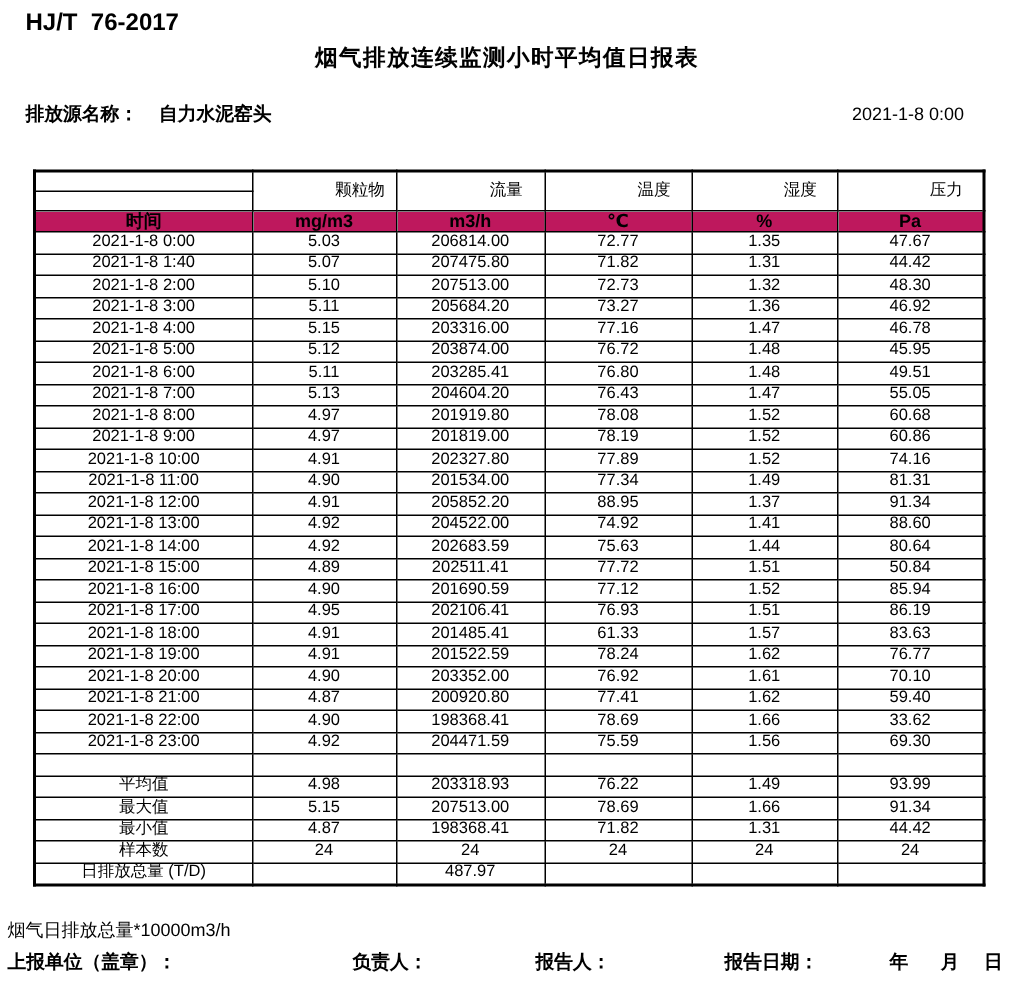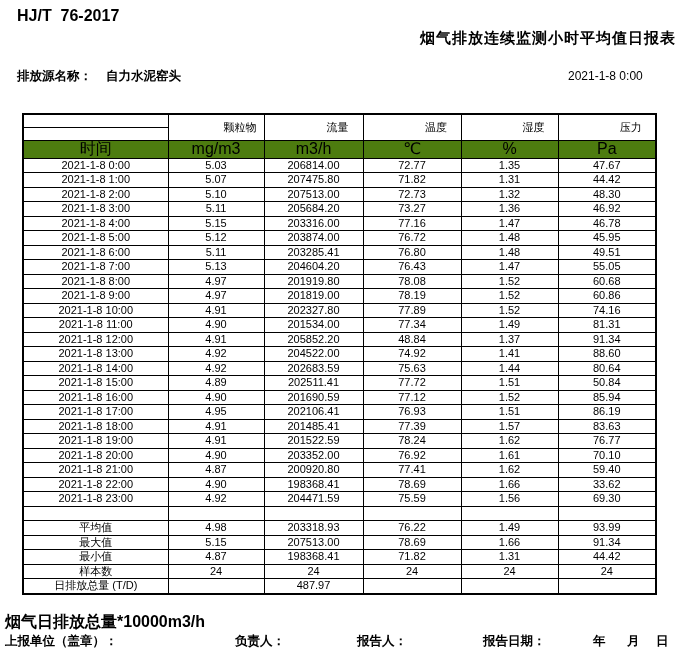--- a/index.html
+++ b/index.html
@@ -6,46 +6,46 @@
   body{
     width:676px;height:659px;position:relative;background:#ffffff;color:#000;
     font-family:"Liberation Sans","DejaVu Sans",sans-serif;
     -webkit-font-smoothing:none;
   }
   .doc-standard{
     position:absolute;left:17px;top:7px;
     font-size:16px;font-weight:bold;white-space:pre;
   }
   .doc-title{
-    position:absolute;left:0;right:0;top:29px;text-align:right;
+    position:absolute;left:0;right:0;top:29px;text-align:center;
     font-size:15px;font-weight:bold;letter-spacing:1px;
   }
   .source-line{position:absolute;left:17px;top:68px;font-size:12.5px;font-weight:bold;}
   .source-line .src-name{margin-left:14px;}
   .report-datetime{position:absolute;top:69px;left:568px;font-size:12px;font-weight:normal;}
 
   table.report{
     position:absolute;left:22px;top:113px;width:633px;
     border-collapse:collapse;table-layout:fixed;
     border:2px solid #000;
   }
   table.report td{
     border:1px solid #000;text-align:center;vertical-align:middle;
     padding:0;font-size:11px;height:13.5px;line-height:1.05;
     overflow:hidden;white-space:nowrap;
   }
   td.colname{font-size:12.5px;}
   tr.hsub td{height:12px;padding-left:48px;}
-  tr.units td{background:#4d7c0f;height:13px;font-size:16px;}
+  tr.units td{background:#be185d;height:13px;font-size:12px;font-weight:bold;}
   td.time-hdr{font-size:12.5px;}
   tr.blank td{height:20px;}
   tbody.summary td{height:13.5px;margin-left:26px;}
   td.slabel{font-size:12px;}
 
-  .foot-note{position:absolute;left:5px;top:612px;font-size:16px;font-weight:bold;}
+  .foot-note{position:absolute;left:5px;top:612px;font-size:12px;font-weight:normal;}
   .sign-line{position:absolute;left:0;top:633px;width:676px;font-size:12.5px;font-weight:bold;}
   .sign-line span{position:absolute;white-space:nowrap;}
   .lbl-unit{left:5px;}
   .lbl-manager{left:235px;}
   .lbl-reporter{left:357px;}
   .lbl-repdate{left:483px;}
   .lbl-year{left:593px;}
   .lbl-month{left:627px;}
   .lbl-day{left:656px;}
 </style>
@@ -93,21 +93,21 @@
   <tbody id="hourly-rows">
       <tr>
         <td class="time">2021-1-8 0:00</td>
         <td>5.03</td>
         <td>206814.00</td>
         <td>72.77</td>
         <td>1.35</td>
         <td>47.67</td>
       </tr>
       <tr>
-        <td class="time">2021-1-8 1:00</td>
+        <td class="time">2021-1-8 1:40</td>
         <td>5.07</td>
         <td>207475.80</td>
         <td>71.82</td>
         <td>1.31</td>
         <td>44.42</td>
       </tr>
       <tr>
         <td class="time">2021-1-8 2:00</td>
         <td>5.10</td>
         <td>207513.00</td>
@@ -184,21 +184,21 @@
         <td>4.90</td>
         <td>201534.00</td>
         <td>77.34</td>
         <td>1.49</td>
         <td>81.31</td>
       </tr>
       <tr>
         <td class="time">2021-1-8 12:00</td>
         <td>4.91</td>
         <td>205852.20</td>
-        <td>48.84</td>
+        <td>88.95</td>
         <td>1.37</td>
         <td>91.34</td>
       </tr>
       <tr>
         <td class="time">2021-1-8 13:00</td>
         <td>4.92</td>
         <td>204522.00</td>
         <td>74.92</td>
         <td>1.41</td>
         <td>88.60</td>
@@ -232,21 +232,21 @@
         <td>4.95</td>
         <td>202106.41</td>
         <td>76.93</td>
         <td>1.51</td>
         <td>86.19</td>
       </tr>
       <tr>
         <td class="time">2021-1-8 18:00</td>
         <td>4.91</td>
         <td>201485.41</td>
-        <td>77.39</td>
+        <td>61.33</td>
         <td>1.57</td>
         <td>83.63</td>
       </tr>
       <tr>
         <td class="time">2021-1-8 19:00</td>
         <td>4.91</td>
         <td>201522.59</td>
         <td>78.24</td>
         <td>1.62</td>
         <td>76.77</td>

